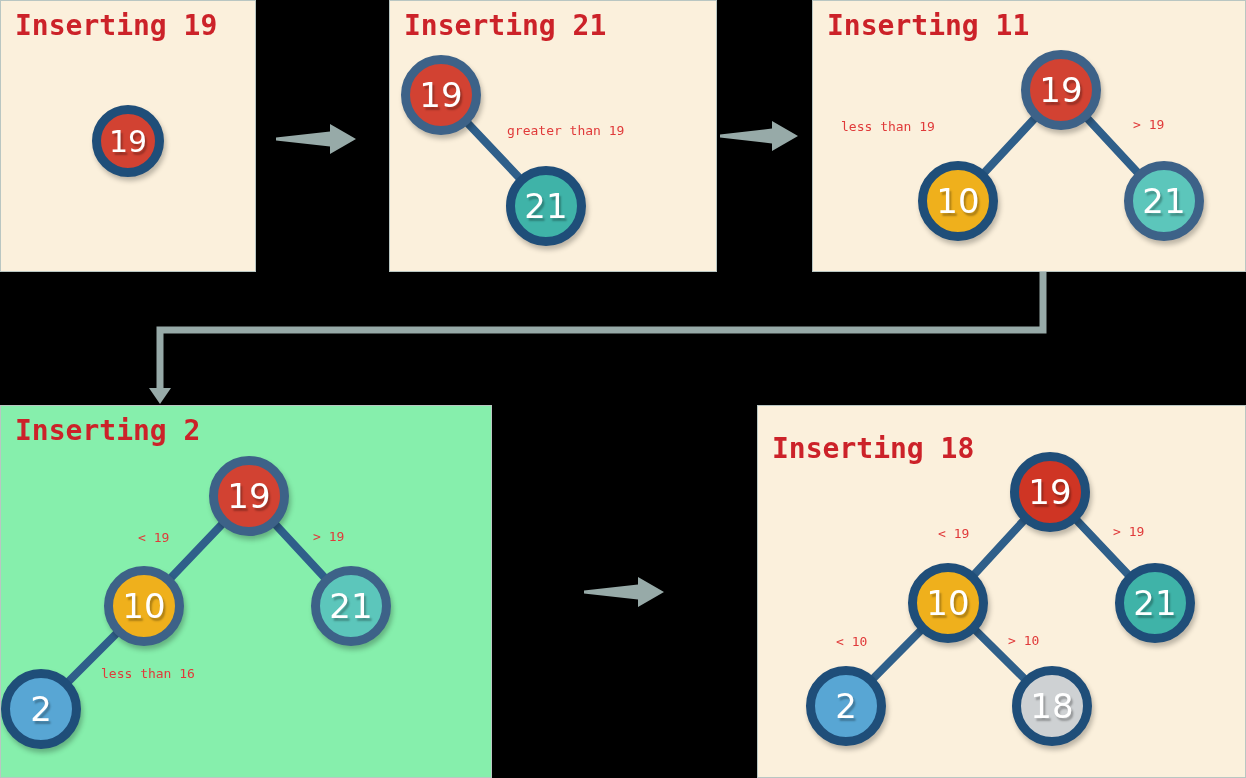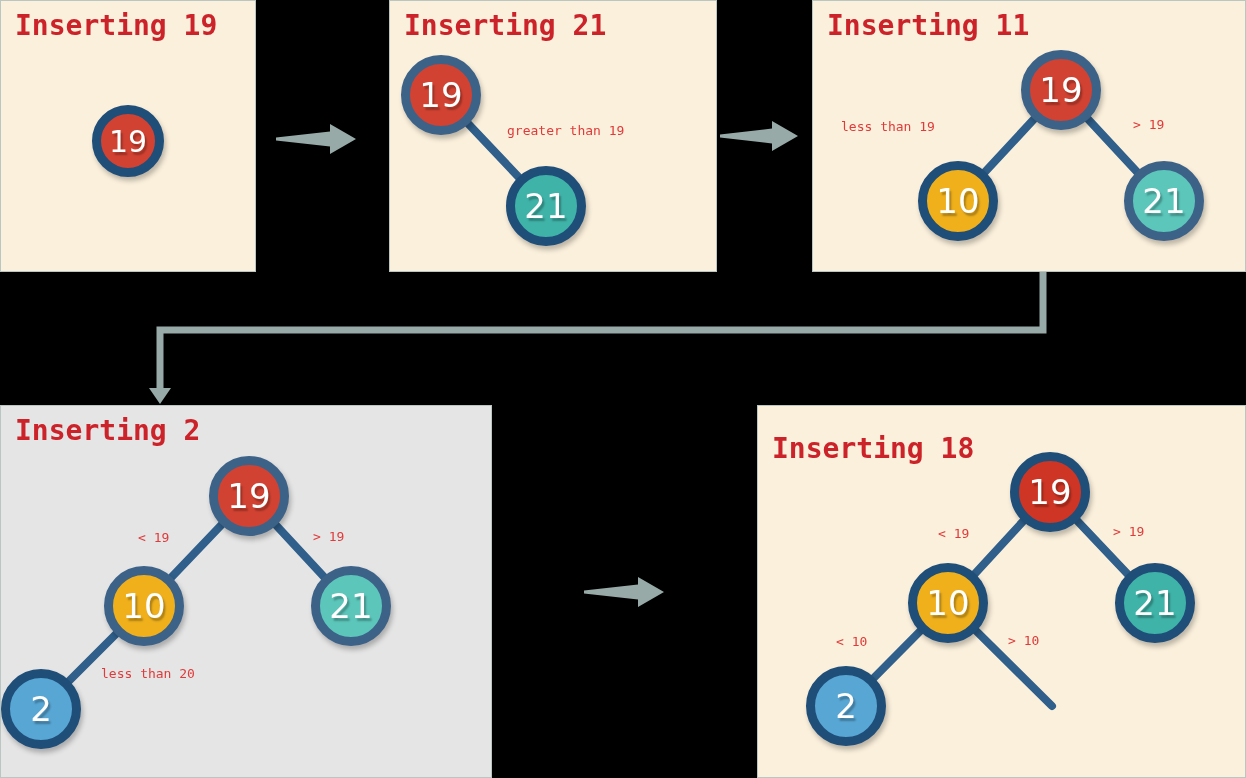--- a/index.html
+++ b/index.html
@@ -52,30 +52,30 @@
       <svg class="edges">
         <line x1="248" y1="89" x2="145" y2="200" stroke="#2f5f8a" stroke-width="8" stroke-linecap="round"></line>
         <line x1="248" y1="89" x2="351" y2="200" stroke="#2f5f8a" stroke-width="8" stroke-linecap="round"></line>
       </svg>
       <div class="edgelbl" style="left: 28px; top: 118px; color: rgb(224, 58, 58);">less than 19</div>
       <div class="edgelbl" style="left: 320px; top: 116px; color: rgb(224, 58, 58);">&gt; 19</div>
       <div class="node" style="left: 208px; top: 49px; width: 80px; height: 80px; background: rgb(210, 66, 50); border: 9px solid rgb(61, 98, 136); font-size: 34px;">19</div>
       <div class="node" style="left: 105px; top: 160px; width: 80px; height: 80px; background: rgb(239, 176, 28); border: 9px solid rgb(31, 78, 121); font-size: 34px;">10</div>
       <div class="node" style="left: 311px; top: 160px; width: 80px; height: 80px; background: rgb(92, 198, 187); border: 9px solid rgb(61, 98, 136); font-size: 34px;">21</div>
     </div>
-    <div class="panel" style="left: 0px; top: 405px; width: 492px; height: 373px; background: #e5e5e5; border-color: rgb(185, 198, 194);">
+    <div class="panel" style="left: 0px; top: 405px; width: 492px; height: 373px; background: #86efac; border-color: rgb(185, 198, 194);">
       <div class="ptitle" style="color: rgb(204, 34, 41);">Inserting 2</div>
       <svg class="edges">
         <line x1="248" y1="90" x2="143" y2="200" stroke="#2f5f8a" stroke-width="8" stroke-linecap="round"></line>
         <line x1="248" y1="90" x2="350" y2="200" stroke="#2f5f8a" stroke-width="8" stroke-linecap="round"></line>
         <line x1="143" y1="200" x2="40" y2="303" stroke="#2f5f8a" stroke-width="8" stroke-linecap="round"></line>
       </svg>
       <div class="edgelbl" style="left: 137px; top: 124px; color: rgb(224, 58, 58);">&lt; 19</div>
       <div class="edgelbl" style="left: 312px; top: 123px; color: rgb(224, 58, 58);">&gt; 19</div>
-      <div class="edgelbl" style="left: 100px; top: 260px; color: rgb(224, 58, 58);">less than 20</div>
+      <div class="edgelbl" style="left: 100px; top: 260px; color: rgb(224, 58, 58);">less than 16</div>
       <div class="node" style="left: 208px; top: 50px; width: 80px; height: 80px; background: rgb(210, 66, 50); border: 9px solid rgb(61, 98, 136); font-size: 34px;">19</div>
       <div class="node" style="left: 103px; top: 160px; width: 80px; height: 80px; background: rgb(239, 176, 28); border: 9px solid rgb(61, 98, 136); font-size: 34px;">10</div>
       <div class="node" style="left: 310px; top: 160px; width: 80px; height: 80px; background: rgb(92, 198, 187); border: 9px solid rgb(61, 98, 136); font-size: 34px;">21</div>
       <div class="node" style="left: 0px; top: 263px; width: 80px; height: 80px; background: rgb(88, 166, 212); border: 9px solid rgb(31, 78, 121); font-size: 34px;">2</div>
     </div>
     <div class="panel" style="left: 757px; top: 405px; width: 489px; height: 373px; background: rgb(251, 240, 220); border-color: rgb(185, 198, 194);">
       <div class="ptitle" style="color: rgb(204, 34, 41); margin-top: 18px;">Inserting 18</div>
       <svg class="edges">
         <line x1="292" y1="86" x2="190" y2="197" stroke="#2f5f8a" stroke-width="8" stroke-linecap="round"></line>
         <line x1="292" y1="86" x2="397" y2="197" stroke="#2f5f8a" stroke-width="8" stroke-linecap="round"></line>
@@ -83,20 +83,21 @@
         <line x1="190" y1="197" x2="294" y2="300" stroke="#2f5f8a" stroke-width="8" stroke-linecap="round"></line>
       </svg>
       <div class="edgelbl" style="left: 180px; top: 120px; color: rgb(224, 58, 58);">&lt; 19</div>
       <div class="edgelbl" style="left: 355px; top: 118px; color: rgb(224, 58, 58);">&gt; 19</div>
       <div class="edgelbl" style="left: 78px; top: 228px; color: rgb(224, 58, 58);">&lt; 10</div>
       <div class="edgelbl" style="left: 250px; top: 227px; color: rgb(224, 58, 58);">&gt; 10</div>
       <div class="node" style="left: 252px; top: 46px; width: 80px; height: 80px; background: rgb(207, 53, 36); border: 9px solid rgb(31, 78, 121); font-size: 34px;">19</div>
       <div class="node" style="left: 150px; top: 157px; width: 80px; height: 80px; background: rgb(239, 176, 28); border: 9px solid rgb(31, 78, 121); font-size: 34px;">10</div>
       <div class="node" style="left: 357px; top: 157px; width: 80px; height: 80px; background: rgb(63, 179, 168); border: 9px solid rgb(31, 78, 121); font-size: 34px;">21</div>
       <div class="node" style="left: 48px; top: 260px; width: 80px; height: 80px; background: rgb(88, 166, 212); border: 9px solid rgb(31, 78, 121); font-size: 34px;">2</div>
+      <div class="node" style="left: 254px; top: 260px; width: 80px; height: 80px; background: rgb(206, 209, 211); border: 9px solid rgb(31, 78, 121); font-size: 34px;">18</div>
     </div>
     <svg class="flow">
       <g>
         <polygon points="276,137.5 330,131.5 330,124 356,139 330,154 330,146.5 276,140.5" fill="#97aaa8"></polygon>
       </g>
       <g>
         <polygon points="720,134.5 772,128.5 772,121 798,136 772,151 772,143.5 720,137.5" fill="#97aaa8"></polygon>
       </g>
       <g>
         <polyline points="1043,272 1043,330 160,330 160,390" fill="none" stroke="#97aaa8" stroke-width="7" stroke-linejoin="miter"></polyline>

